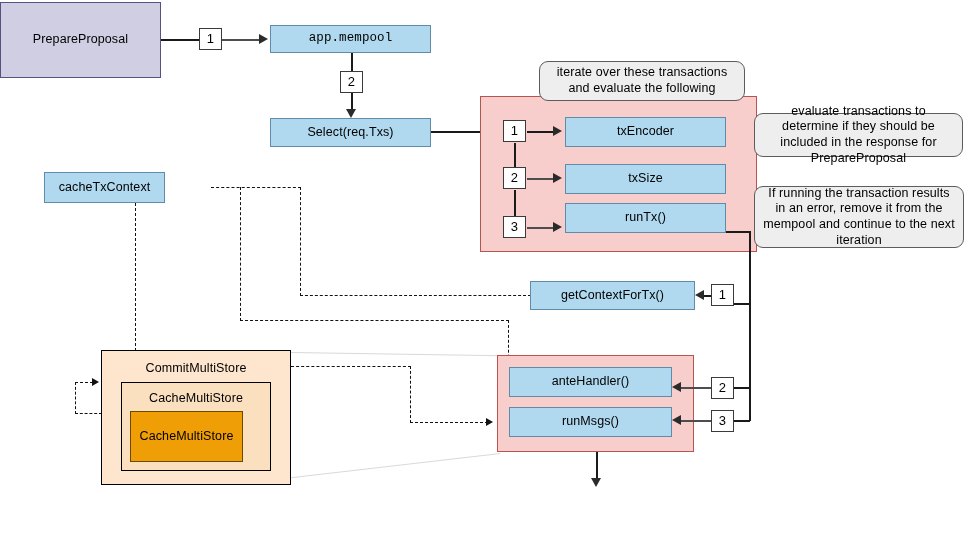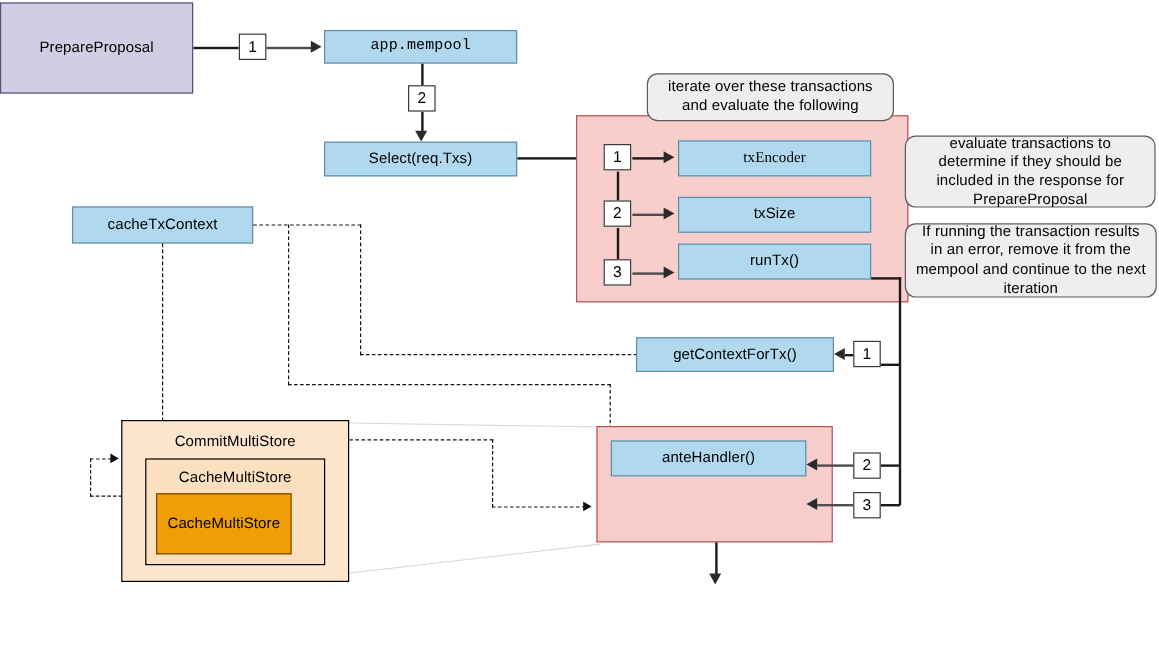--- a/index.html
+++ b/index.html
@@ -92,41 +92,41 @@
   <div class="arrow r" style="left:553px;top:126px;"></div>
   <div class="ln h" style="left:527px;top:178px;width:29px;"></div>
   <div class="arrow r" style="left:553px;top:173px;"></div>
   <div class="ln h" style="left:527px;top:227px;width:29px;"></div>
   <div class="arrow r" style="left:553px;top:222px;"></div>
 
   <div class="node numbox" style="left:503px;top:120px;">1</div>
   <div class="node numbox" style="left:503px;top:167px;">2</div>
   <div class="node numbox" style="left:503px;top:216px;">3</div>
 
-  <div class="node blue" style="left:565px;top:117px;width:161px;height:30px;font-family:Liberation Serif, serif;">txEncoder</div>
+  <div class="node blue" style="left:565px;top:117px;width:161px;height:30px;">txEncoder</div>
   <div class="node blue" style="left:565px;top:164px;width:161px;height:30px;">txSize</div>
   <div class="node blue" style="left:565px;top:203px;width:161px;height:30px;">runTx()</div>
 
   <div class="ln h dark" style="left:726px;top:231px;width:25px;"></div>
   <div class="ln v dark" style="left:749px;top:231px;height:190px;"></div>
   <div class="ln h dark" style="left:733px;top:303px;width:17px;"></div>
   <div class="ln h dark" style="left:733px;top:387px;width:17px;"></div>
   <div class="ln h dark" style="left:733px;top:420px;width:17px;"></div>
 
   <div class="node callout" style="left:539px;top:61px;width:206px;height:39px;">iterate over these transactions and evaluate the following</div>
-  <div class="node callout" style="left:754px;top:113px;width:209px;height:60px;">evaluate transactions to determine if they should be included in the response for PrepareProposal</div>
+  <div class="node callout" style="left:754px;top:113px;width:209px;height:44px;">evaluate transactions to determine if they should be included in the response for PrepareProposal</div>
   <div class="node callout" style="left:754px;top:186px;width:210px;height:62px;">If running the transaction results in an error, remove it from the mempool and continue to the next iteration</div>
 
   <div class="node purple" style="left:0px;top:2px;width:161px;height:76px;">PrepareProposal</div>
   <div class="node numbox" style="left:199px;top:28px;">1</div>
   <div class="node blue" style="left:270px;top:25px;width:161px;height:28px;font-family:Liberation Mono, monospace;">app.mempool</div>
   <div class="node numbox" style="left:340px;top:71px;">2</div>
   <div class="node blue" style="left:270px;top:118px;width:161px;height:29px;">Select(req.Txs)</div>
 
-  <div class="node blue" style="left:60px;top:172px;width:151px;height:31px;">cacheTxContext</div>
+  <div class="node blue" style="left:44px;top:172px;width:121px;height:31px;">cacheTxContext</div>
 
   <div class="dash-h" style="left:211px;top:187px;width:90px;"></div>
   <div class="dash-v" style="left:300px;top:187px;height:109px;"></div>
   <div class="dash-h" style="left:300px;top:295px;width:231px;"></div>
 
   <div class="dash-v" style="left:135px;top:203px;height:148px;"></div>
 
   <div class="dash-v" style="left:240px;top:187px;height:134px;"></div>
   <div class="dash-h" style="left:240px;top:320px;width:269px;"></div>
   <div class="dash-v" style="left:508px;top:320px;height:102px;"></div>
@@ -156,20 +156,21 @@
   <div class="node orangesolid" style="left:130px;top:411px;width:113px;height:51px;">CacheMultiStore</div>
 
   <div class="node blue" style="left:530px;top:281px;width:165px;height:29px;">getContextForTx()</div>
   <div class="ln h dark" style="left:704px;top:295px;width:9px;"></div>
   <div class="arrow l" style="left:695px;top:290px;"></div>
   <div class="node numbox" style="left:711px;top:284px;">1</div>
 
   <div class="node pinkzone" style="left:497px;top:355px;width:197px;height:97px;"></div>
 
   <div class="node blue" style="left:509px;top:367px;width:163px;height:30px;">anteHandler()</div>
+  <div class="node blue" style="left:509px;top:407px;width:163px;height:30px;">runMsgs()</div>
 
   <div class="ln h" style="left:681px;top:387px;width:30px;"></div>
   <div class="arrow l" style="left:672px;top:382px;"></div>
   <div class="node numbox" style="left:711px;top:377px;">2</div>
 
   <div class="ln h" style="left:681px;top:420px;width:30px;"></div>
   <div class="arrow l" style="left:672px;top:415px;"></div>
   <div class="node numbox" style="left:711px;top:410px;">3</div>
 
   <div class="ln v dark" style="left:596px;top:452px;height:29px;"></div>

